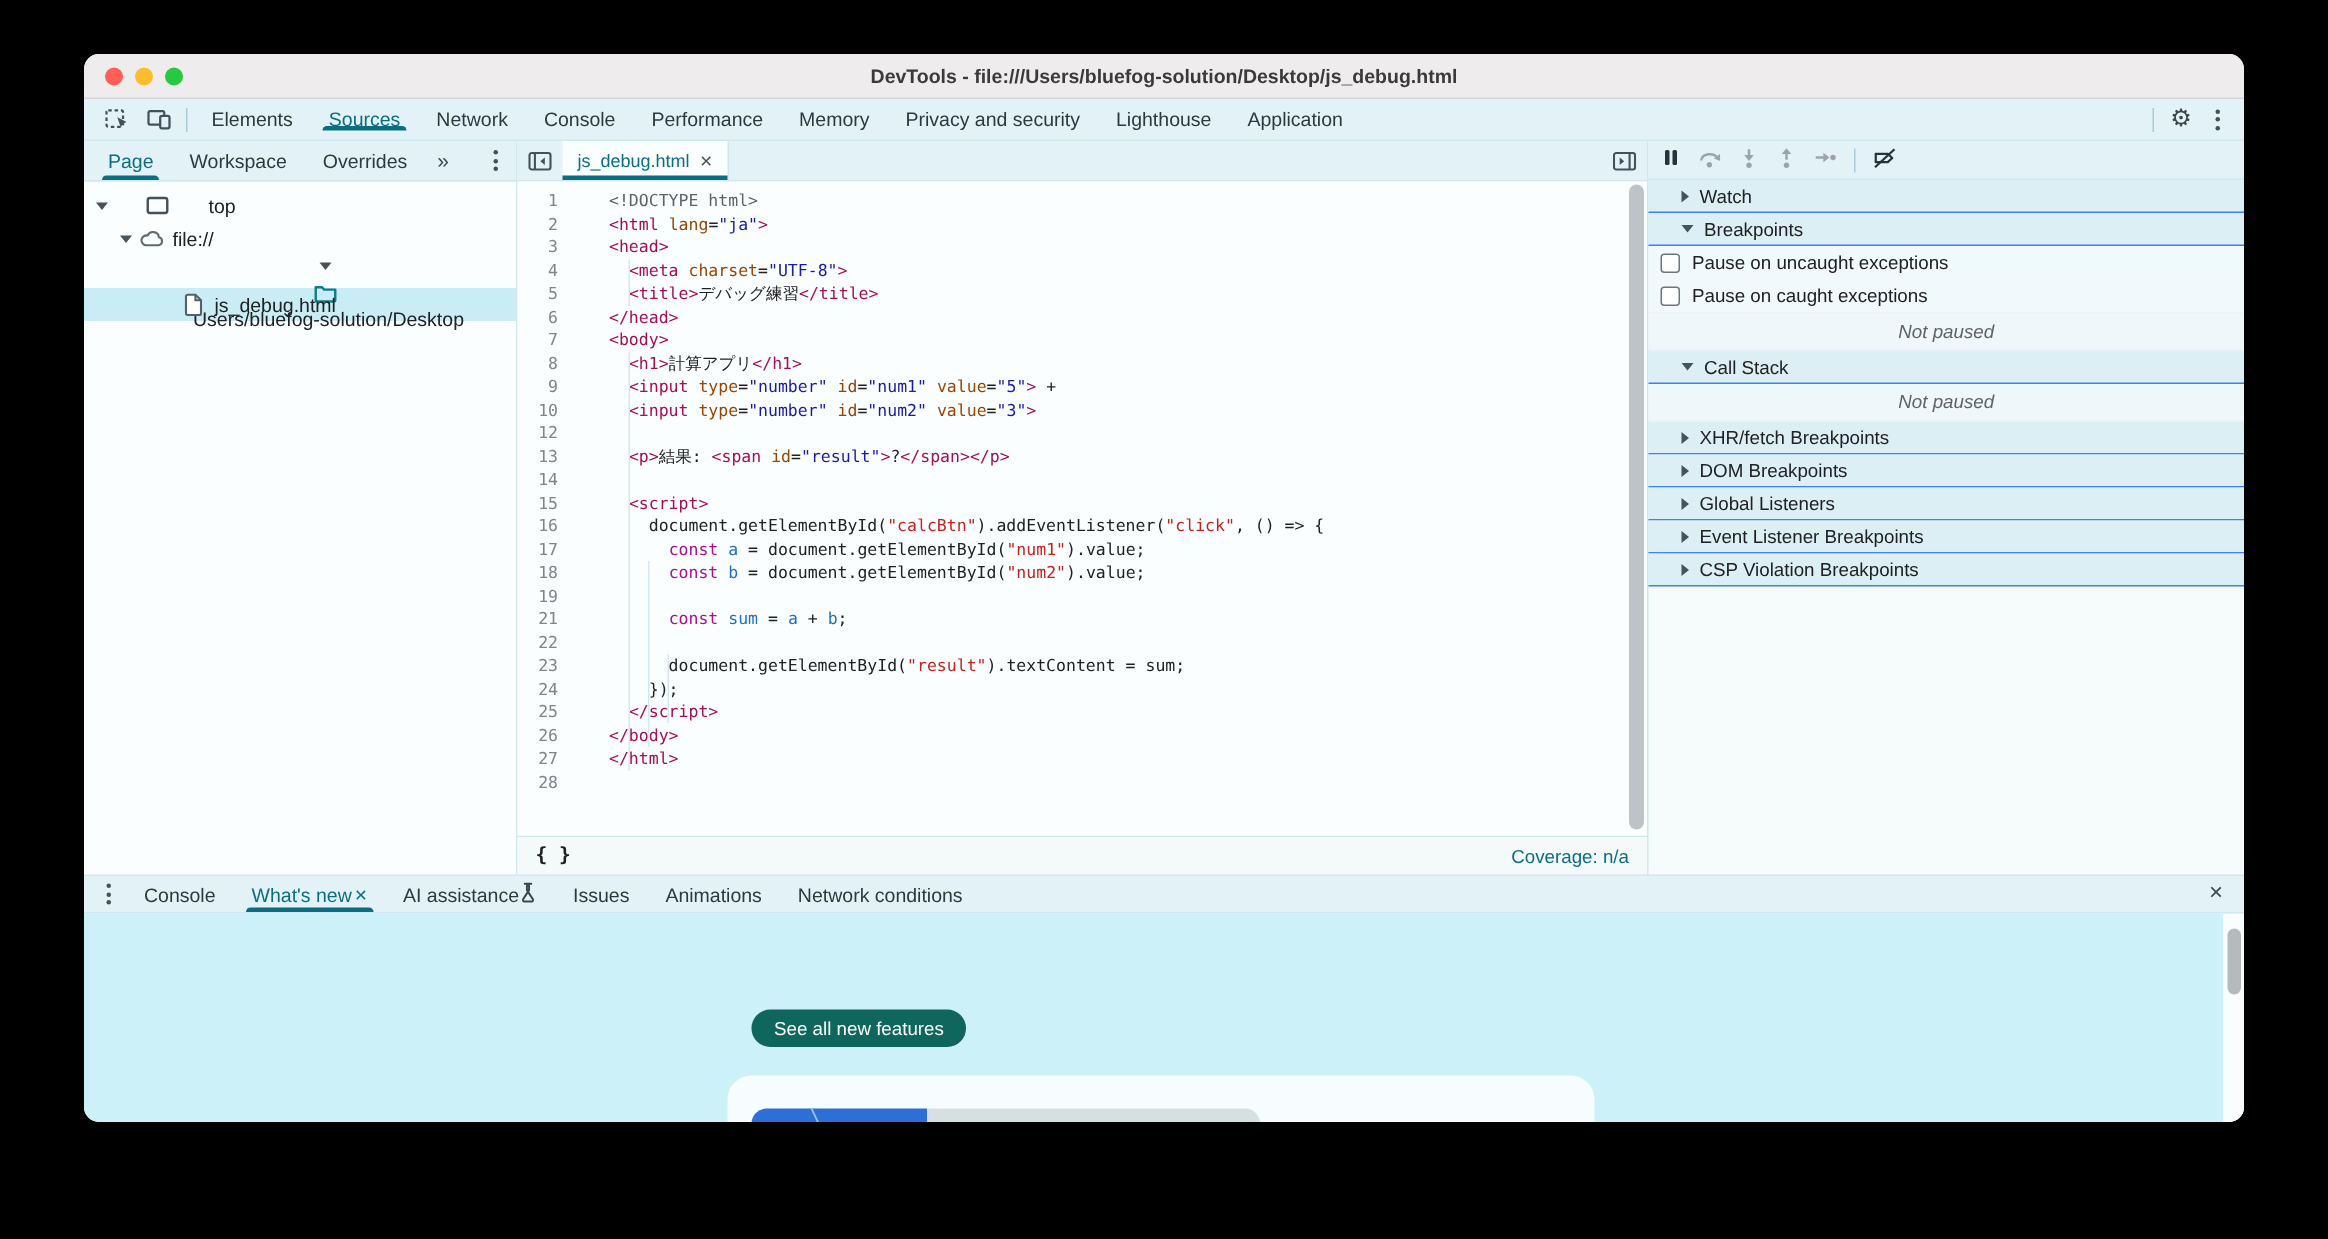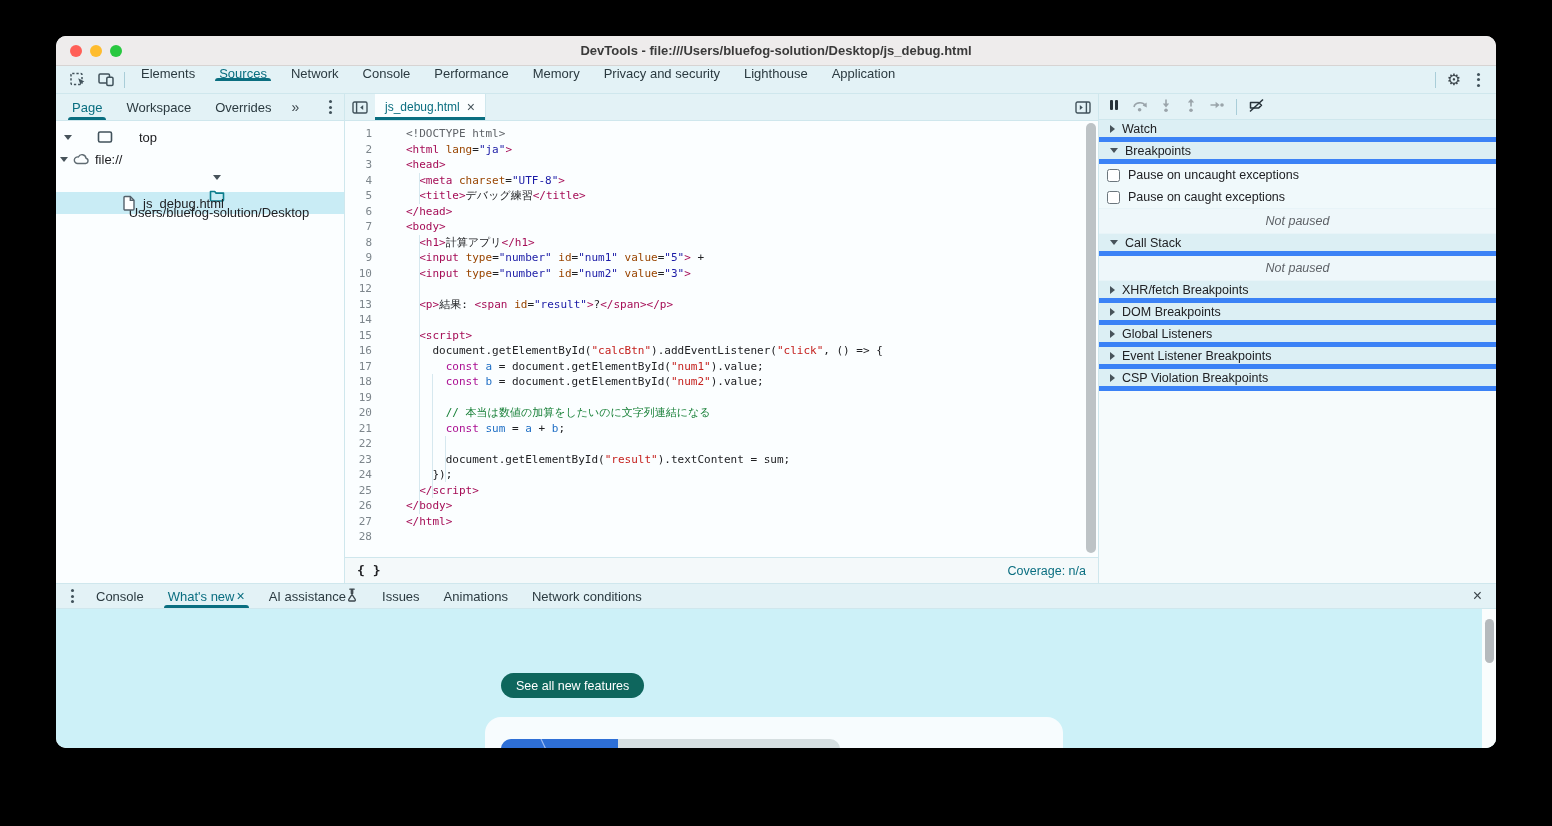--- a/index.html
+++ b/index.html
@@ -55,21 +55,21 @@
   .tk-t{color:#a50d56}.tk-a{color:#994500}.tk-v{color:#1a1aa6}.tk-s{color:#c5221f}
   .tk-k{color:#aa0d91}.tk-d{color:#1f6fc5}.tk-c{color:#188038}.tk-p{color:#202124}.tk-g{color:#5f6368}
   .guide{position:absolute;width:1px;background:#d6e8ef}
   .ed-scrollthumb{position:absolute;right:2px;top:2px;width:10px;height:430px;border-radius:5px;background:#bdc3c6}
   .statusbar{flex:0 0 26px;background:#f4f9fa;border-top:1px solid #cfe7ed;display:flex;align-items:center;padding:0 12px}
   .fmt-btn{font-family:"DejaVu Sans Mono",monospace;font-size:13px;color:#202124;font-weight:bold}
   .coverage{margin-left:auto;font-size:12.5px;color:#0a6e80}
   
   .debugger{flex:0 0 398px;border-left:1px solid #cfe7ed;background:#f6fbfc;display:flex;flex-direction:column;font-size:12.5px}
   .dbg-toolbar{flex:0 0 26px;background:#e3f2f6;border-bottom:1px solid #cfe7ed;display:flex;align-items:center;padding:0 8px;gap:11px}
-  .sec-head{height:22px;display:flex;align-items:center;gap:7px;background:#dceff4;border-bottom:5px solid #3b82f6;padding:0 11px}
+  .sec-head{height:22px;display:flex;align-items:center;gap:7px;background:#dceff4;border-bottom:1px solid #3b82f6;padding:0 22px}
   .sec-body{background:#f0f9fb;border-bottom:1px solid #e8f4f8}
   .chk-row{height:22px;display:flex;align-items:center;gap:8px;padding:0 8px}
   .chk{width:13px;height:13px;background:#fff;border:1.5px solid #6b767d;border-radius:2.5px}
   .np-row{height:25px;display:flex;align-items:center;justify-content:center;background:#eef7fa;
           border-bottom:1px solid #e8f4f8;color:#5f6368;font-style:italic}
   
   .drawer{flex:0 0 165px;display:flex;flex-direction:column;border-top:1px solid #cfe7ed}
   .drawer-tabs{flex:0 0 25px;background:#e3f2f6;border-bottom:1px solid #cfe7ed;display:flex;align-items:stretch;padding:0 6px}
   .d-close{margin-left:auto;align-self:center;font-size:16px;color:#3c464c;padding:0 8px}
   .d-tab .tab-x{font-size:14px;margin-left:2px}
@@ -105,21 +105,21 @@
           <path d="M8.2 6.2 L10.6 13.2 L11.7 10.5 L14.4 9.4 Z" fill="#41525b"></path>
         </svg>
     </span>
     <span class="tb-icon">
       <svg width="17" height="15" viewBox="0 0 17 15">
           <rect x="1" y="2" width="10.5" height="9" rx="1.2" fill="none" stroke="#41525b" stroke-width="1.5"></rect>
           <rect x="8.8" y="5.2" width="6.2" height="8.3" rx="1.2" fill="#e3f2f6" stroke="#41525b" stroke-width="1.5"></rect>
         </svg>
     </span>
     <span class="vsep"></span>
-    <div id="main-tabs" style="display:flex;align-items:flex-start">
+    <div id="main-tabs" style="display:flex;align-items:center">
         <div class="main-tab">Elements</div>
         <div class="main-tab sel">Sources</div>
         <div class="main-tab">Network</div>
         <div class="main-tab">Console</div>
         <div class="main-tab">Performance</div>
         <div class="main-tab">Memory</div>
         <div class="main-tab">Privacy and security</div>
         <div class="main-tab">Lighthouse</div>
         <div class="main-tab">Application</div>
       </div>
@@ -155,21 +155,21 @@
             <span class="tree-exp">
               <i class="caret-down"></i>
             </span>
             <span class="tree-ico">
               <svg width="16" height="14" viewBox="0 0 16 14">
                 <rect x="1.5" y="2" width="13" height="10" rx="1.5" fill="none" stroke="#41525b" stroke-width="1.6"></rect>
               </svg>
             </span>
             <span class="tree-label">top</span>
           </div>
-          <div class="tree-row" style="">
+          <div class="tree-row" style="padding-left: 20px;">
             <span class="tree-exp">
               <i class="caret-down"></i>
             </span>
             <span class="tree-ico">
               <svg width="17" height="12" viewBox="0 0 17 12">
                 <path d="M4.8 10.5 a3.3 3.3 0 1 1 .6-6.5 a4 4 0 0 1 7.6 1.2 a2.7 2.7 0 0 1-.4 5.3 z" fill="none" stroke="#5f6b72" stroke-width="1.4" stroke-linejoin="round"></path>
               </svg>
             </span>
             <span class="tree-label">file://</span>
           </div>
@@ -289,24 +289,20 @@
             <span class="gutter">17</span>
             <span class="code-pre"><span class="tk-p">      </span><span class="tk-k">const</span><span class="tk-p"> </span><span class="tk-d">a</span><span class="tk-p"> = document.getElementById(</span><span class="tk-s">"num1"</span><span class="tk-p">).value;</span></span>
           </div>
           <div class="code-line">
             <span class="gutter">18</span>
             <span class="code-pre"><span class="tk-p">      </span><span class="tk-k">const</span><span class="tk-p"> </span><span class="tk-d">b</span><span class="tk-p"> = document.getElementById(</span><span class="tk-s">"num2"</span><span class="tk-p">).value;</span></span>
           </div>
           <div class="code-line">
             <span class="gutter">19</span>
             <span class="code-pre"></span>
-          </div>
-          <div class="code-line">
-            <span class="gutter">20</span>
-            <span class="code-pre"><span class="tk-p">      </span><span class="tk-c">// 本当は数値の加算をしたいのに文字列連結になる</span></span>
           </div>
           <div class="code-line">
             <span class="gutter">21</span>
             <span class="code-pre"><span class="tk-p">      </span><span class="tk-k">const</span><span class="tk-p"> </span><span class="tk-d">sum</span><span class="tk-p"> = </span><span class="tk-d">a</span><span class="tk-p"> + </span><span class="tk-d">b</span><span class="tk-p">;</span></span>
           </div>
           <div class="code-line">
             <span class="gutter">22</span>
             <span class="code-pre"></span>
           </div>
           <div class="code-line">

